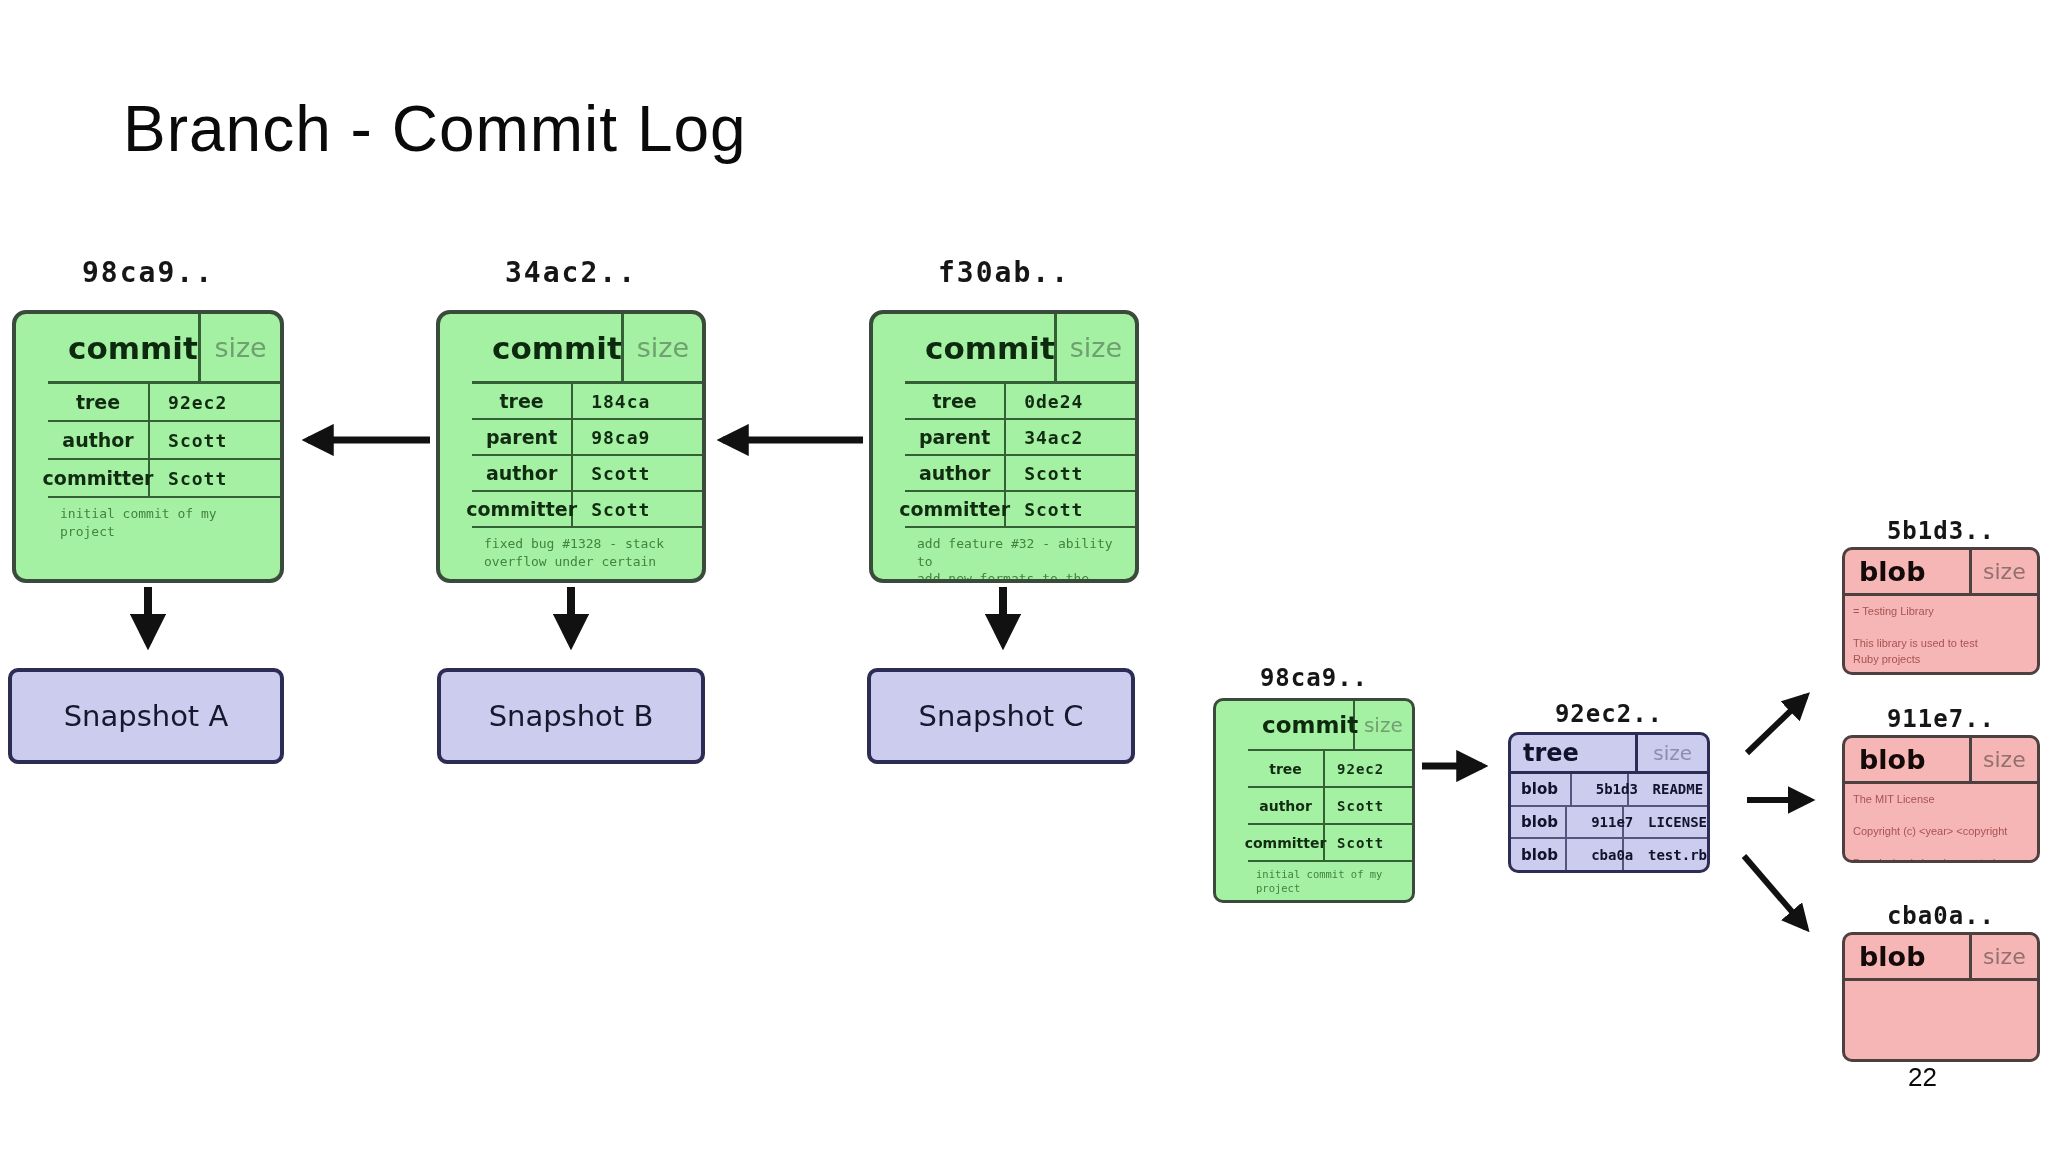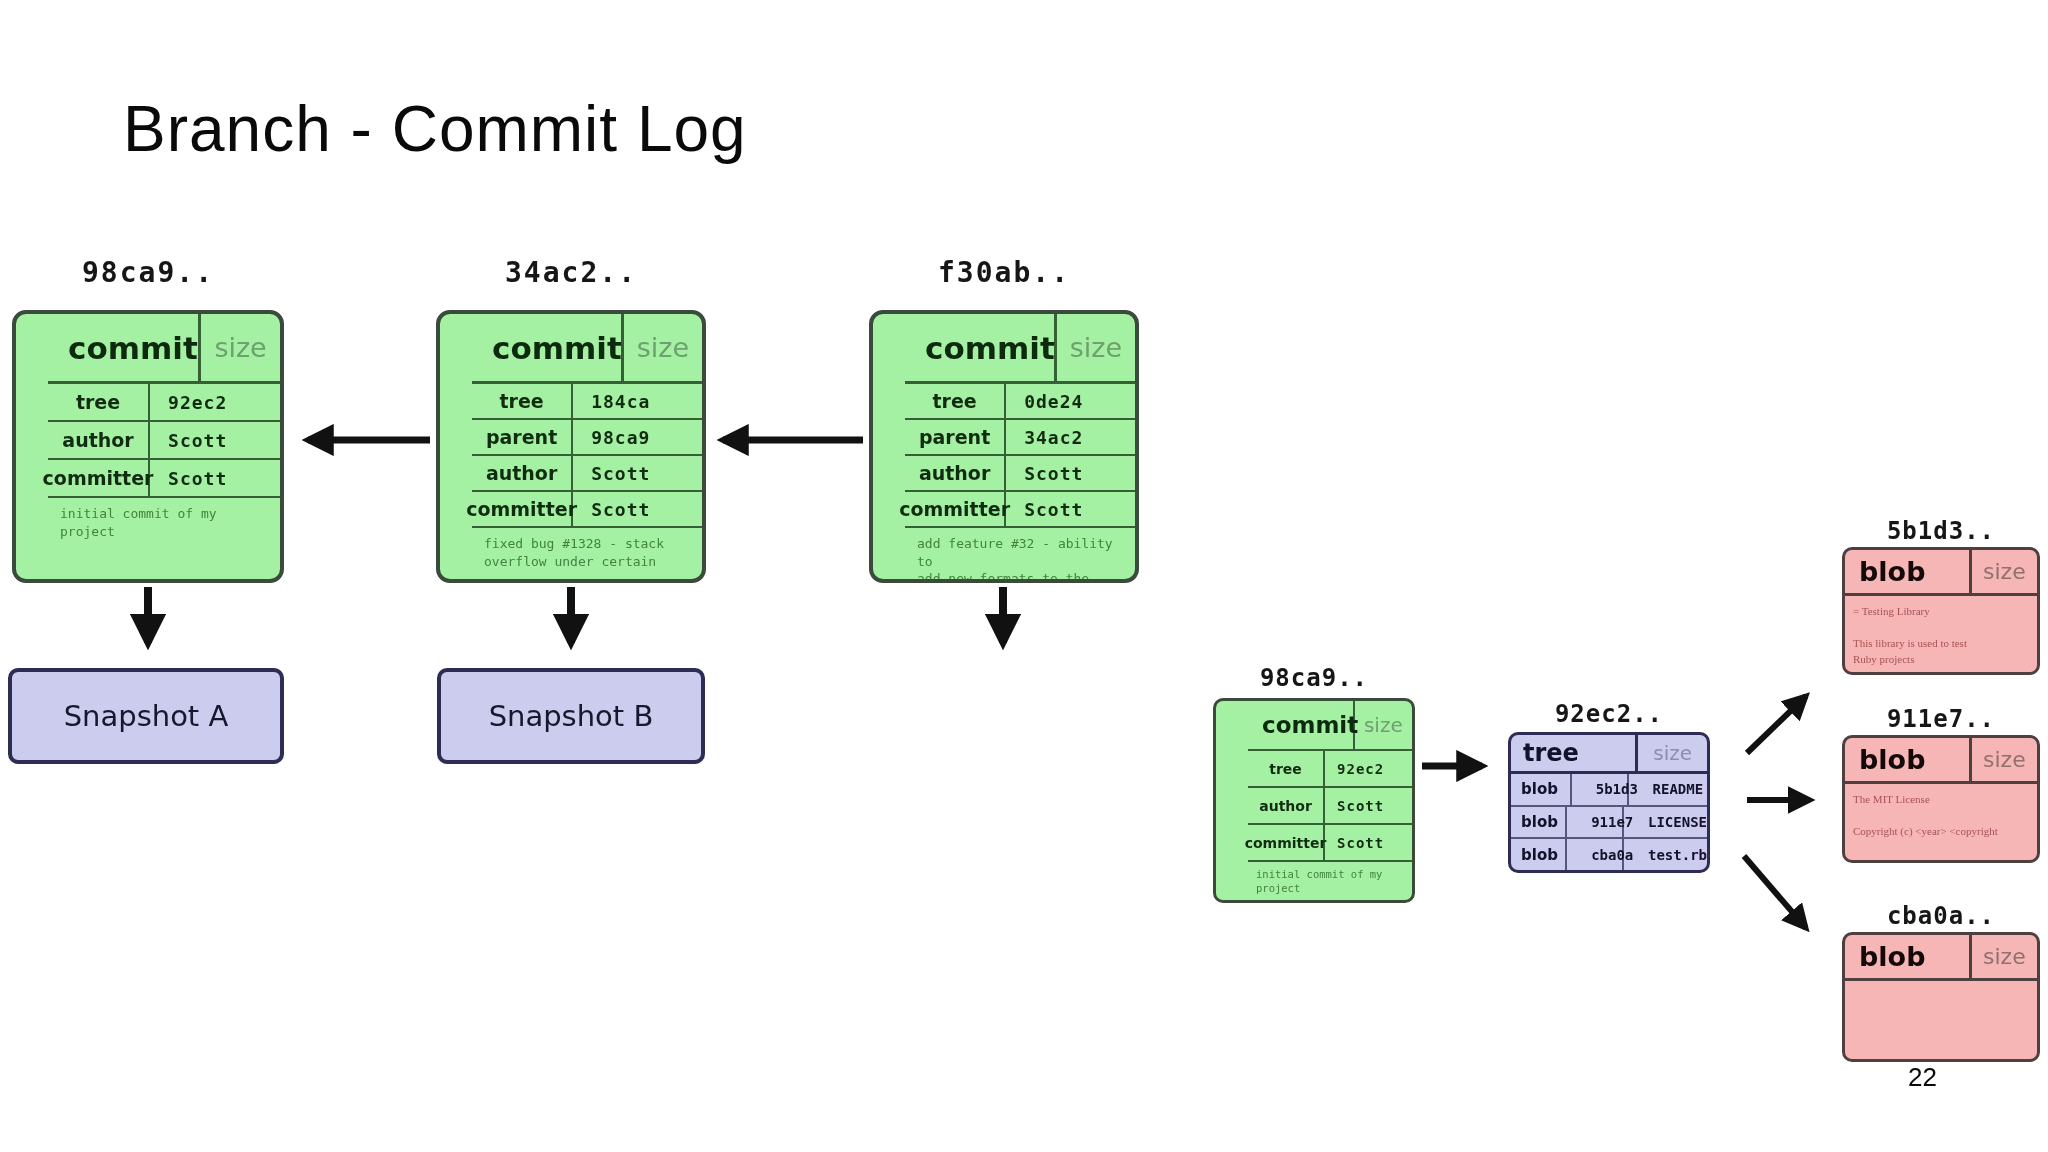--- a/index.html
+++ b/index.html
@@ -118,21 +118,21 @@
   }
   .bl-hdr { display: flex; flex: 0 0 46px; border-bottom: 3px solid #4f4040; }
   .bl-hdr-type {
     width: 66%; border-right: 3px solid #4f4040;
     display: flex; align-items: center; padding-left: 14px;
     font-weight: bold; font-size: 27px; color: #140a0a;
   }
   .bl-hdr-size { flex: 1; display: flex; align-items: center; justify-content: center; font-size: 22px; color: #91706e; }
   .bl-body {
     flex: 1; padding: 8px 8px;
-    font-family: Liberation Serif, serif;
+    font-family: Liberation Sans, sans-serif;
     font-size: 11px; line-height: 1.45; color: #a85252;
     white-space: pre;
   }
 
   .arrows { position: absolute; left: 0; top: 0; pointer-events: none; }
 </style>
 </head>
 <body>
 
 <div id="canvas">
@@ -211,20 +211,23 @@
     </div>
     <div class="g-msg">add feature #32 - ability to
 add new formats to the central</div>
   </div>
 
   <div class="snap" style="left:8px;top:668px;width:276px;height:96px;">
     <span>Snapshot A</span>
   </div>
   <div class="snap" style="left:437px;top:668px;width:268px;height:96px;">
     <span>Snapshot B</span>
+  </div>
+  <div class="snap" style="left:867px;top:668px;width:268px;height:96px;">
+    <span>Snapshot C</span>
   </div>
 
   <div class="hash sm" style="left:1213px;top:664px;width:202px;">98ca9..</div>
   <div class="commit-box smbox" style="left:1213px;top:698px;width:202px;height:205px;">
     <div class="g-hdr">
       <div class="g-hdr-type">commit</div>
       <div class="g-hdr-size">size</div>
     </div>
     <div class="g-row">
       <div class="g-lbl">tree</div>

